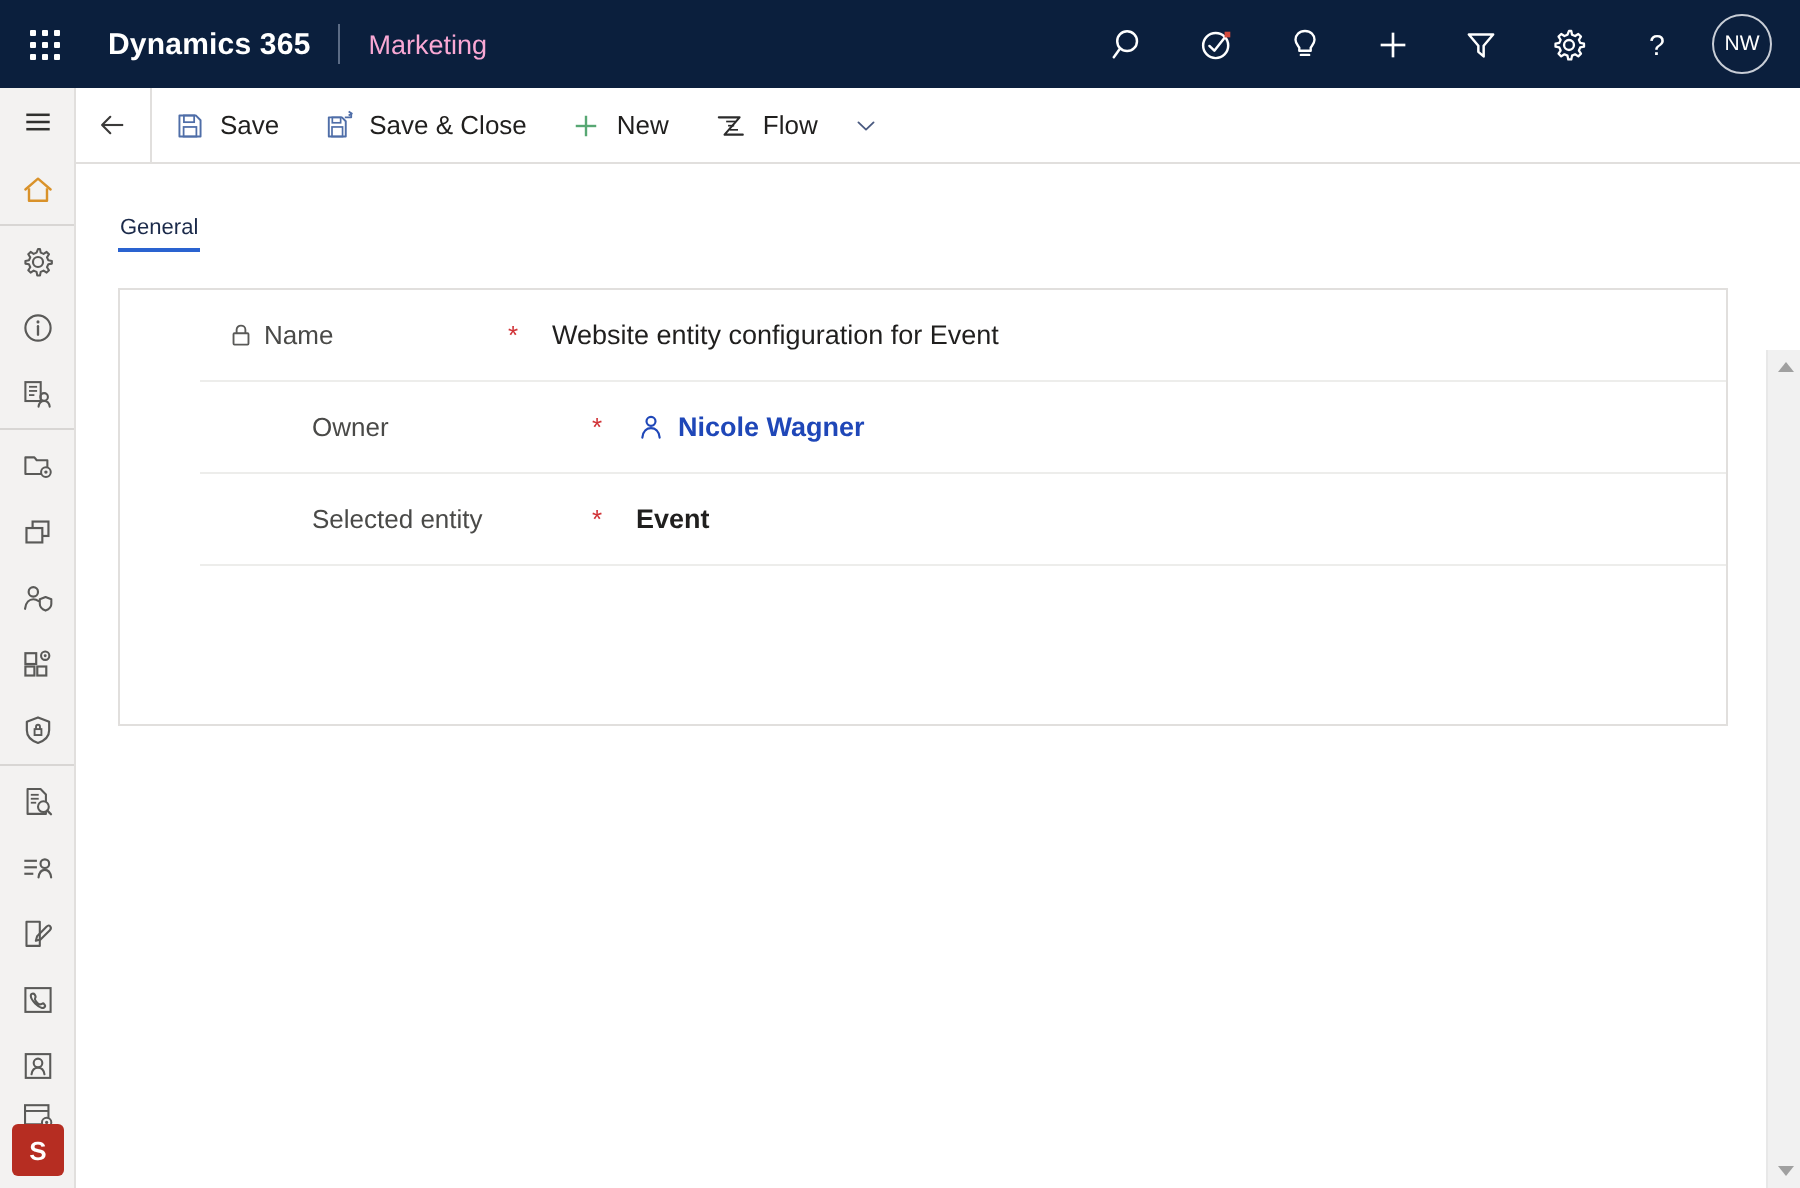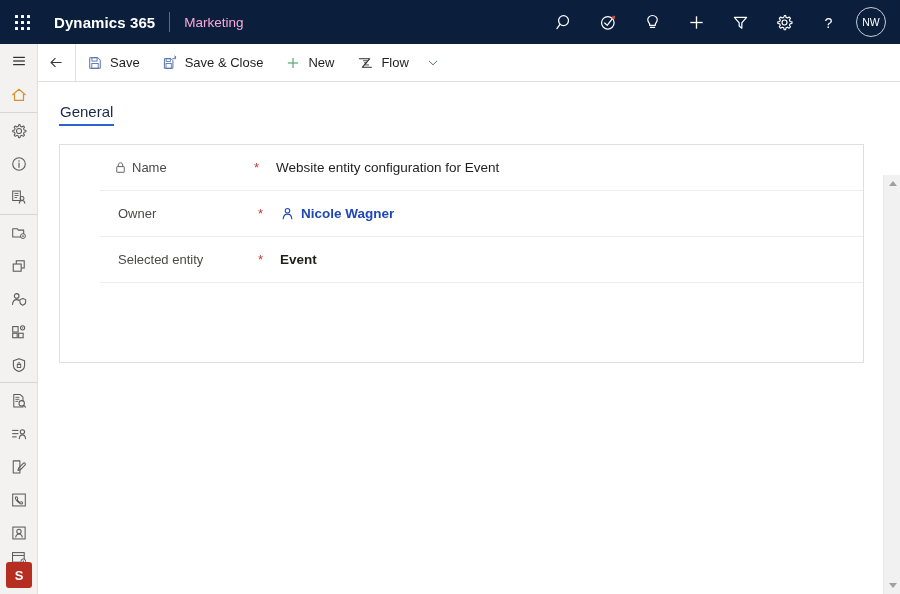--- a/index.html
+++ b/index.html
@@ -125,21 +125,21 @@
     font-size: 19px; color: #201f1e;
     margin: 16px 0 0 21px;
     font-weight: normal;
   }
   .tabstrip {
     margin: 17px 0 0 21px;
     display: flex; align-items: flex-end;
     height: 27px;
   }
   .tab {
-    font-size: 15px; color: #201f1e;
+    font-size: 11px; color: #201f1e;
     padding: 0 1px 6px 1px;
     cursor: pointer; position: relative;
   }
   .tab.active { color: #1b2a4a; }
   .tab.active::after {
     content: ""; position: absolute;
     left: 0; right: 0; bottom: 0; height: 2.5px;
     background: #2a63d0;
   }
 
@@ -155,21 +155,21 @@
     display: flex; align-items: center;
     height: 46px;
     border-bottom: 1px solid #ededeb;
     padding: 0 0 0 18px;
   }
   .frow.last { border-bottom: 1px solid #ededeb; }
   .frow.tail { height: 34px; border-bottom: none; }
   .flabel {
     width: 140px;
     display: flex; align-items: center; gap: 5px;
-    font-size: 13px; color: #4a4a48;
+    font-size: 13px; color: #4a4a48; margin-left: 38px;
   }
   .flabel.has-lock { margin-left: -4px; }
   .freq {
     width: 22px;
     color: #d13438; font-size: 13px;
     line-height: 1;
     text-align: left;
   }
   .fval {
     font-size: 13.5px; color: #201f1e;

